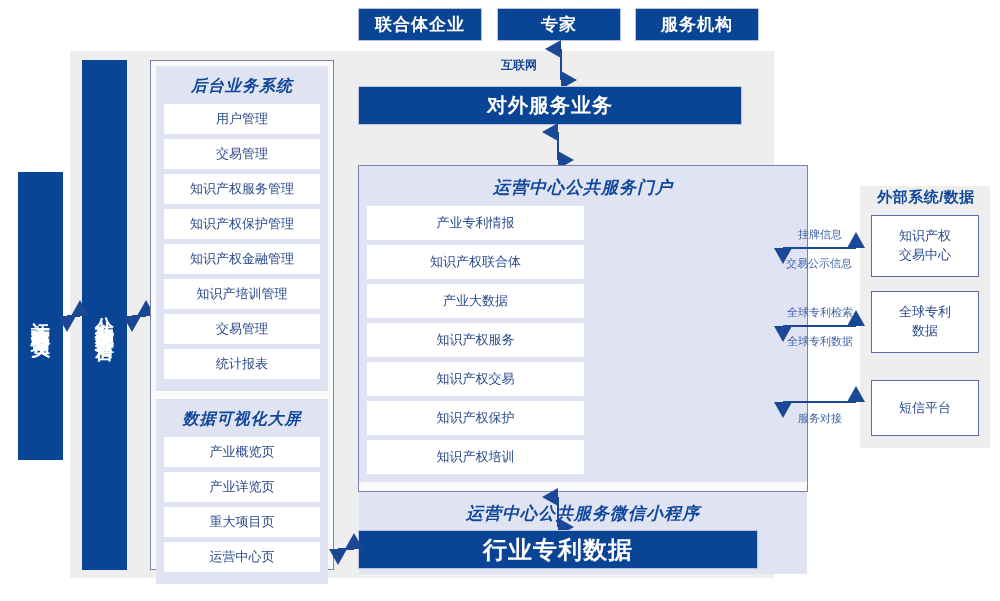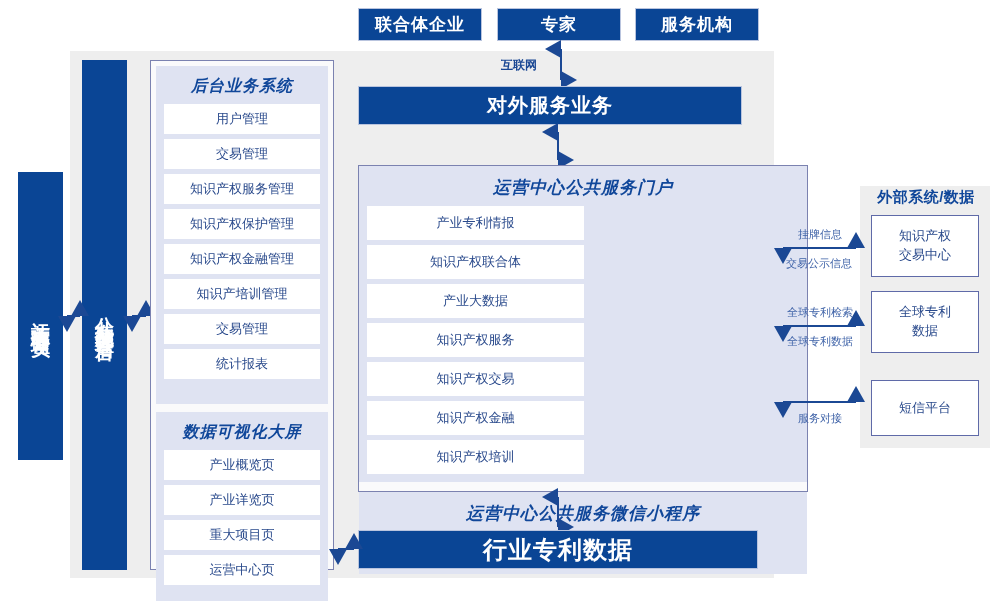--- a/index.html
+++ b/index.html
@@ -54,21 +54,21 @@
   }
   .cell{
     background:#ffffff;
     color:#2a4a8c;
     font-size:13px;
     text-align:center;
     padding:6px 2px;
     margin-bottom:5px;
     white-space:nowrap;
   }
-  .cell:last-child{margin-bottom:17px;}
+  .cell:last-child{margin-bottom:4px;}
   .grid2{display:flex;flex-wrap:wrap;gap:5px;}
   .grid2 .cell{
     width:calc(50% - 3px);
     margin-bottom:0;
     padding:8px 2px;
   }
 
   
   #extpanel{background:#eeeeee;}
   .ext-title{
@@ -177,21 +177,21 @@
 <div class="abs panel" style="left:358px;top:165px;width:450px;height:327px;padding:0;">
 
   <div class="group" style="margin-bottom:10px;">
     <div class="group-title" style="font-size:17px;">运营中心公共服务门户</div>
     <div class="grid2">
       <div class="cell">产业专利情报</div>
       <div class="cell">知识产权联合体</div>
       <div class="cell">产业大数据</div>
       <div class="cell">知识产权服务</div>
       <div class="cell">知识产权交易</div>
-      <div class="cell">知识产权金融</div>
+      <div class="cell">知识产权保护</div>
       <div class="cell">知识产权培训</div>
     </div>
   </div>
 
   <div class="group">
     <div class="group-title" style="font-size:17px;">运营中心公共服务微信小程序</div>
     <div class="grid2">
       <div class="cell">专利检索</div>
 
     </div>

